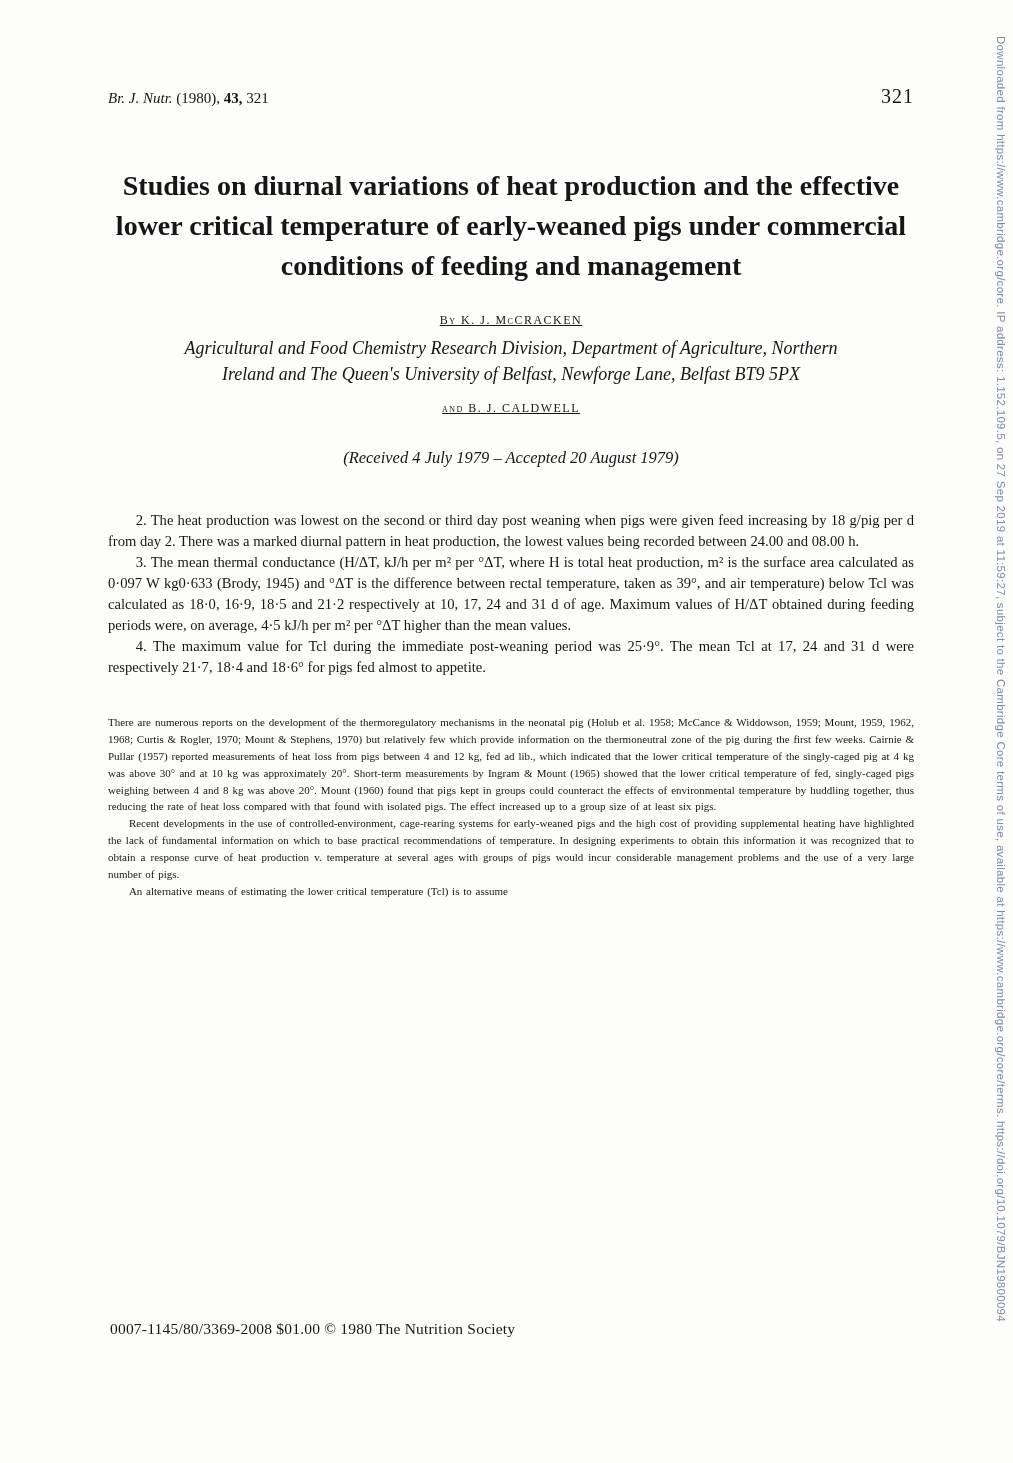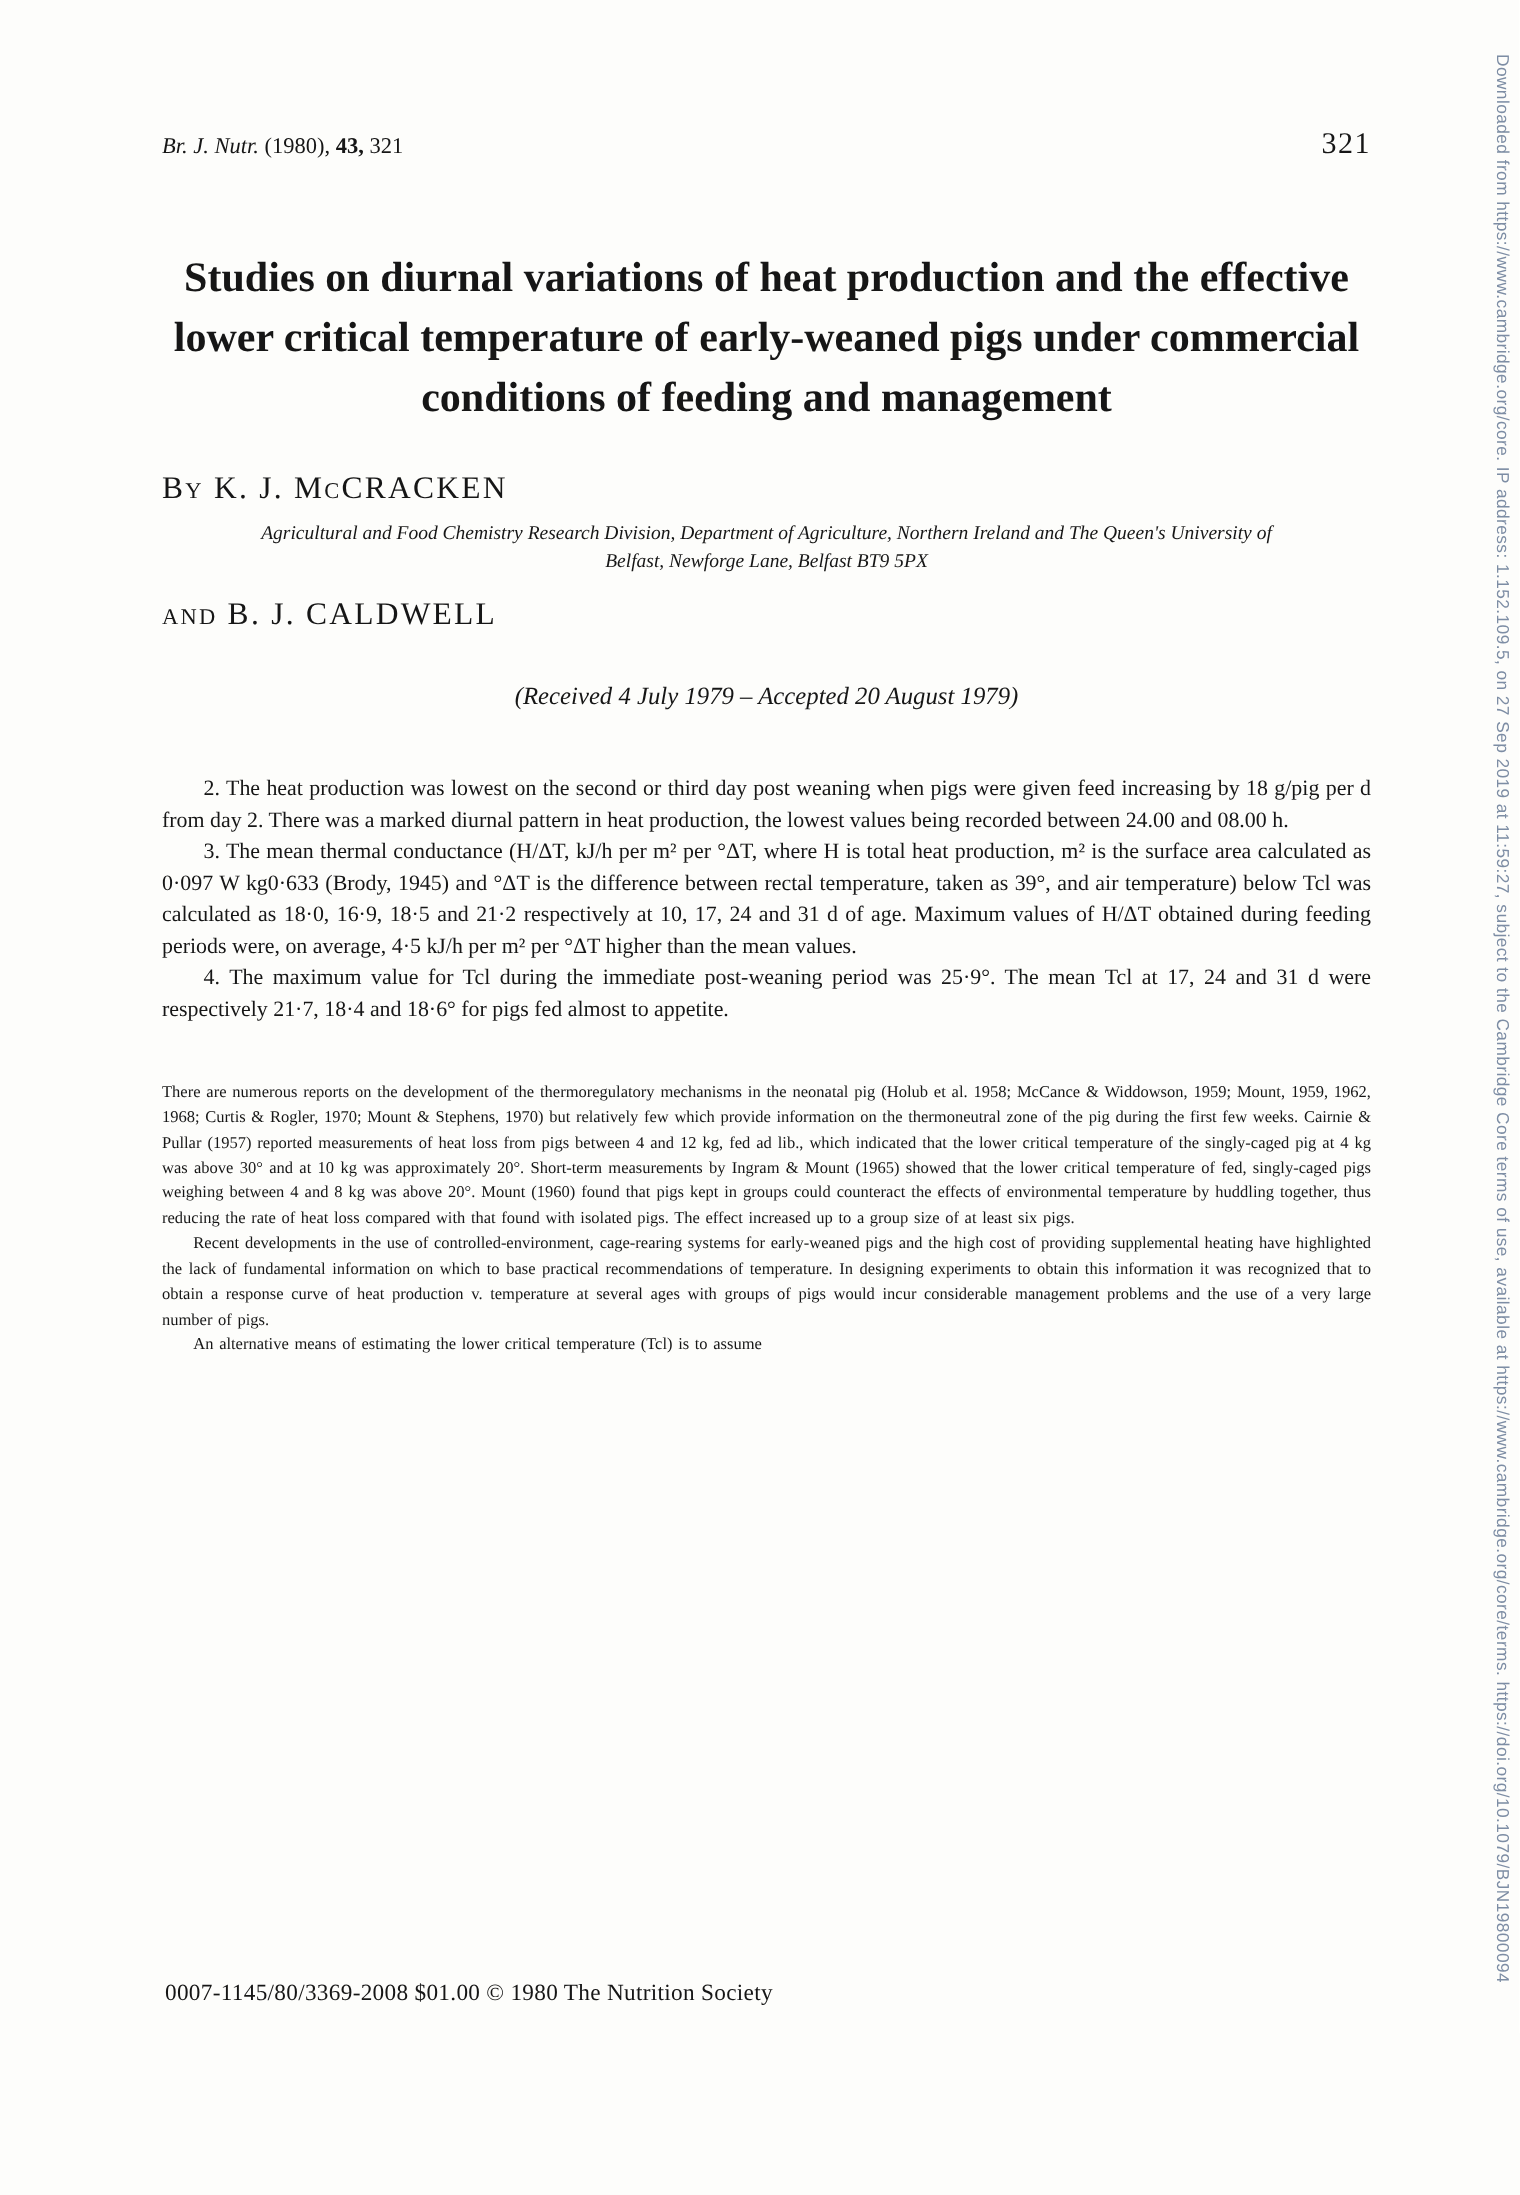--- a/index.html
+++ b/index.html
@@ -38,33 +38,34 @@
     margin: 58px auto 0 auto;
     max-width: 792px;
     text-align: center;
     font-weight: bold;
     font-size: 28px;
     line-height: 1.42;
   }
 
   .byline {
     margin-top: 28px;
-    text-align: left;
+    text-align: center;
     font-variant: small-caps;
-    font-size: 21px;
+    font-size: 12px;
     letter-spacing: 1.5px;
+    text-decoration: underline;
   }
   .byline.second { margin-top: 14px; }
 
   .affil {
     margin: 8px auto 0 auto;
     max-width: 690px;
     text-align: center;
     font-style: italic;
-    font-size: 13px;
+    font-size: 18px;
     line-height: 1.42;
   }
 
   .received {
     margin-top: 32px;
     text-align: center;
     font-style: italic;
     font-size: 16.5px;
   }
 

